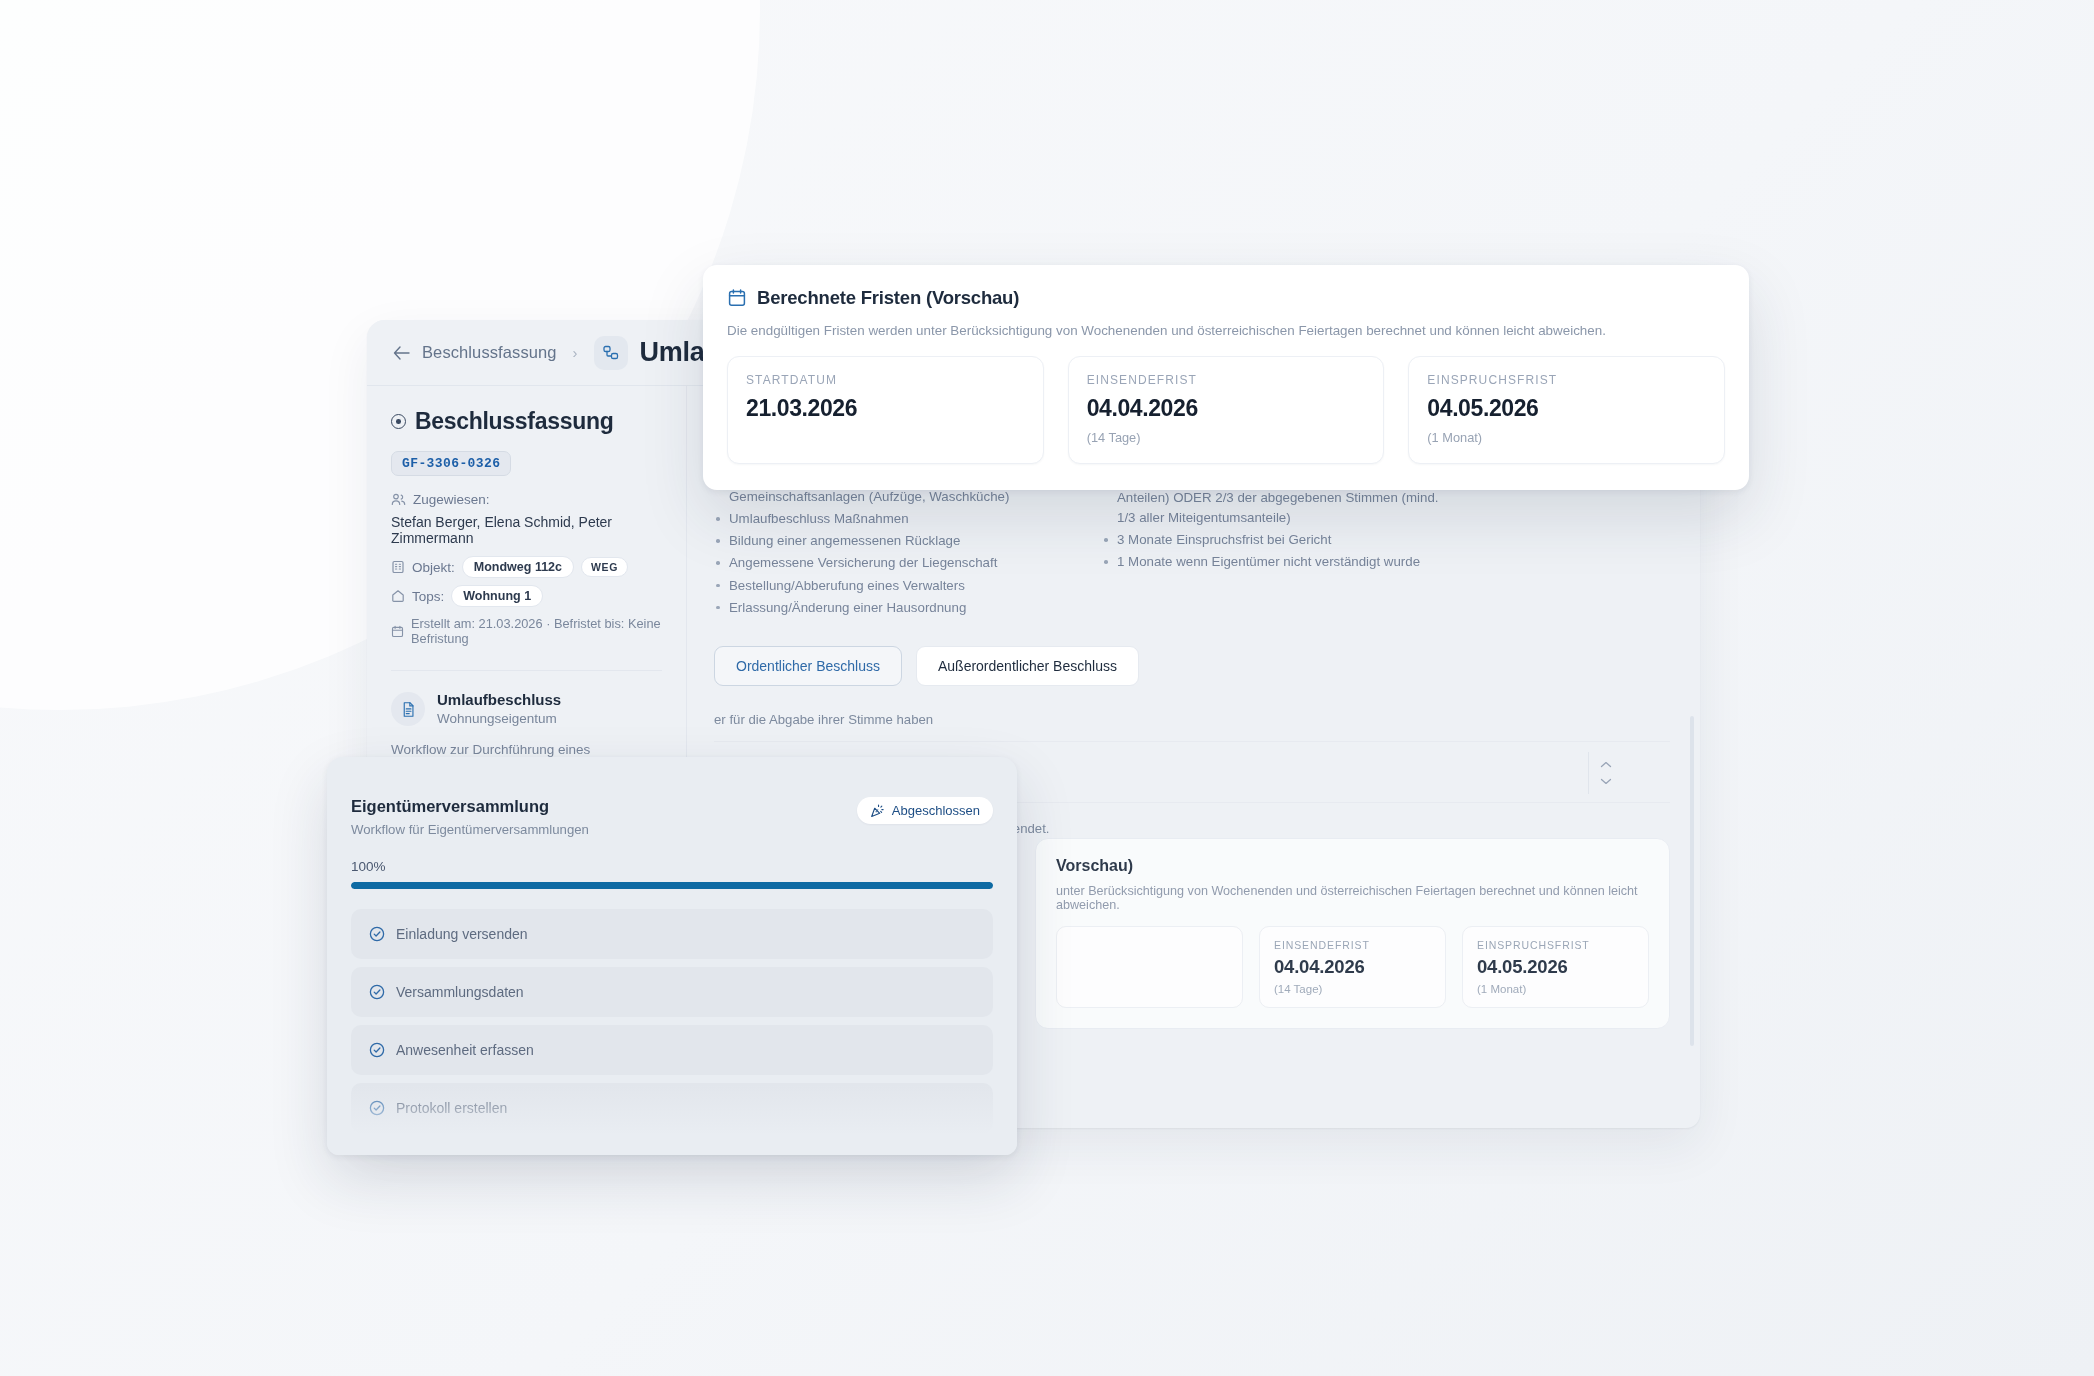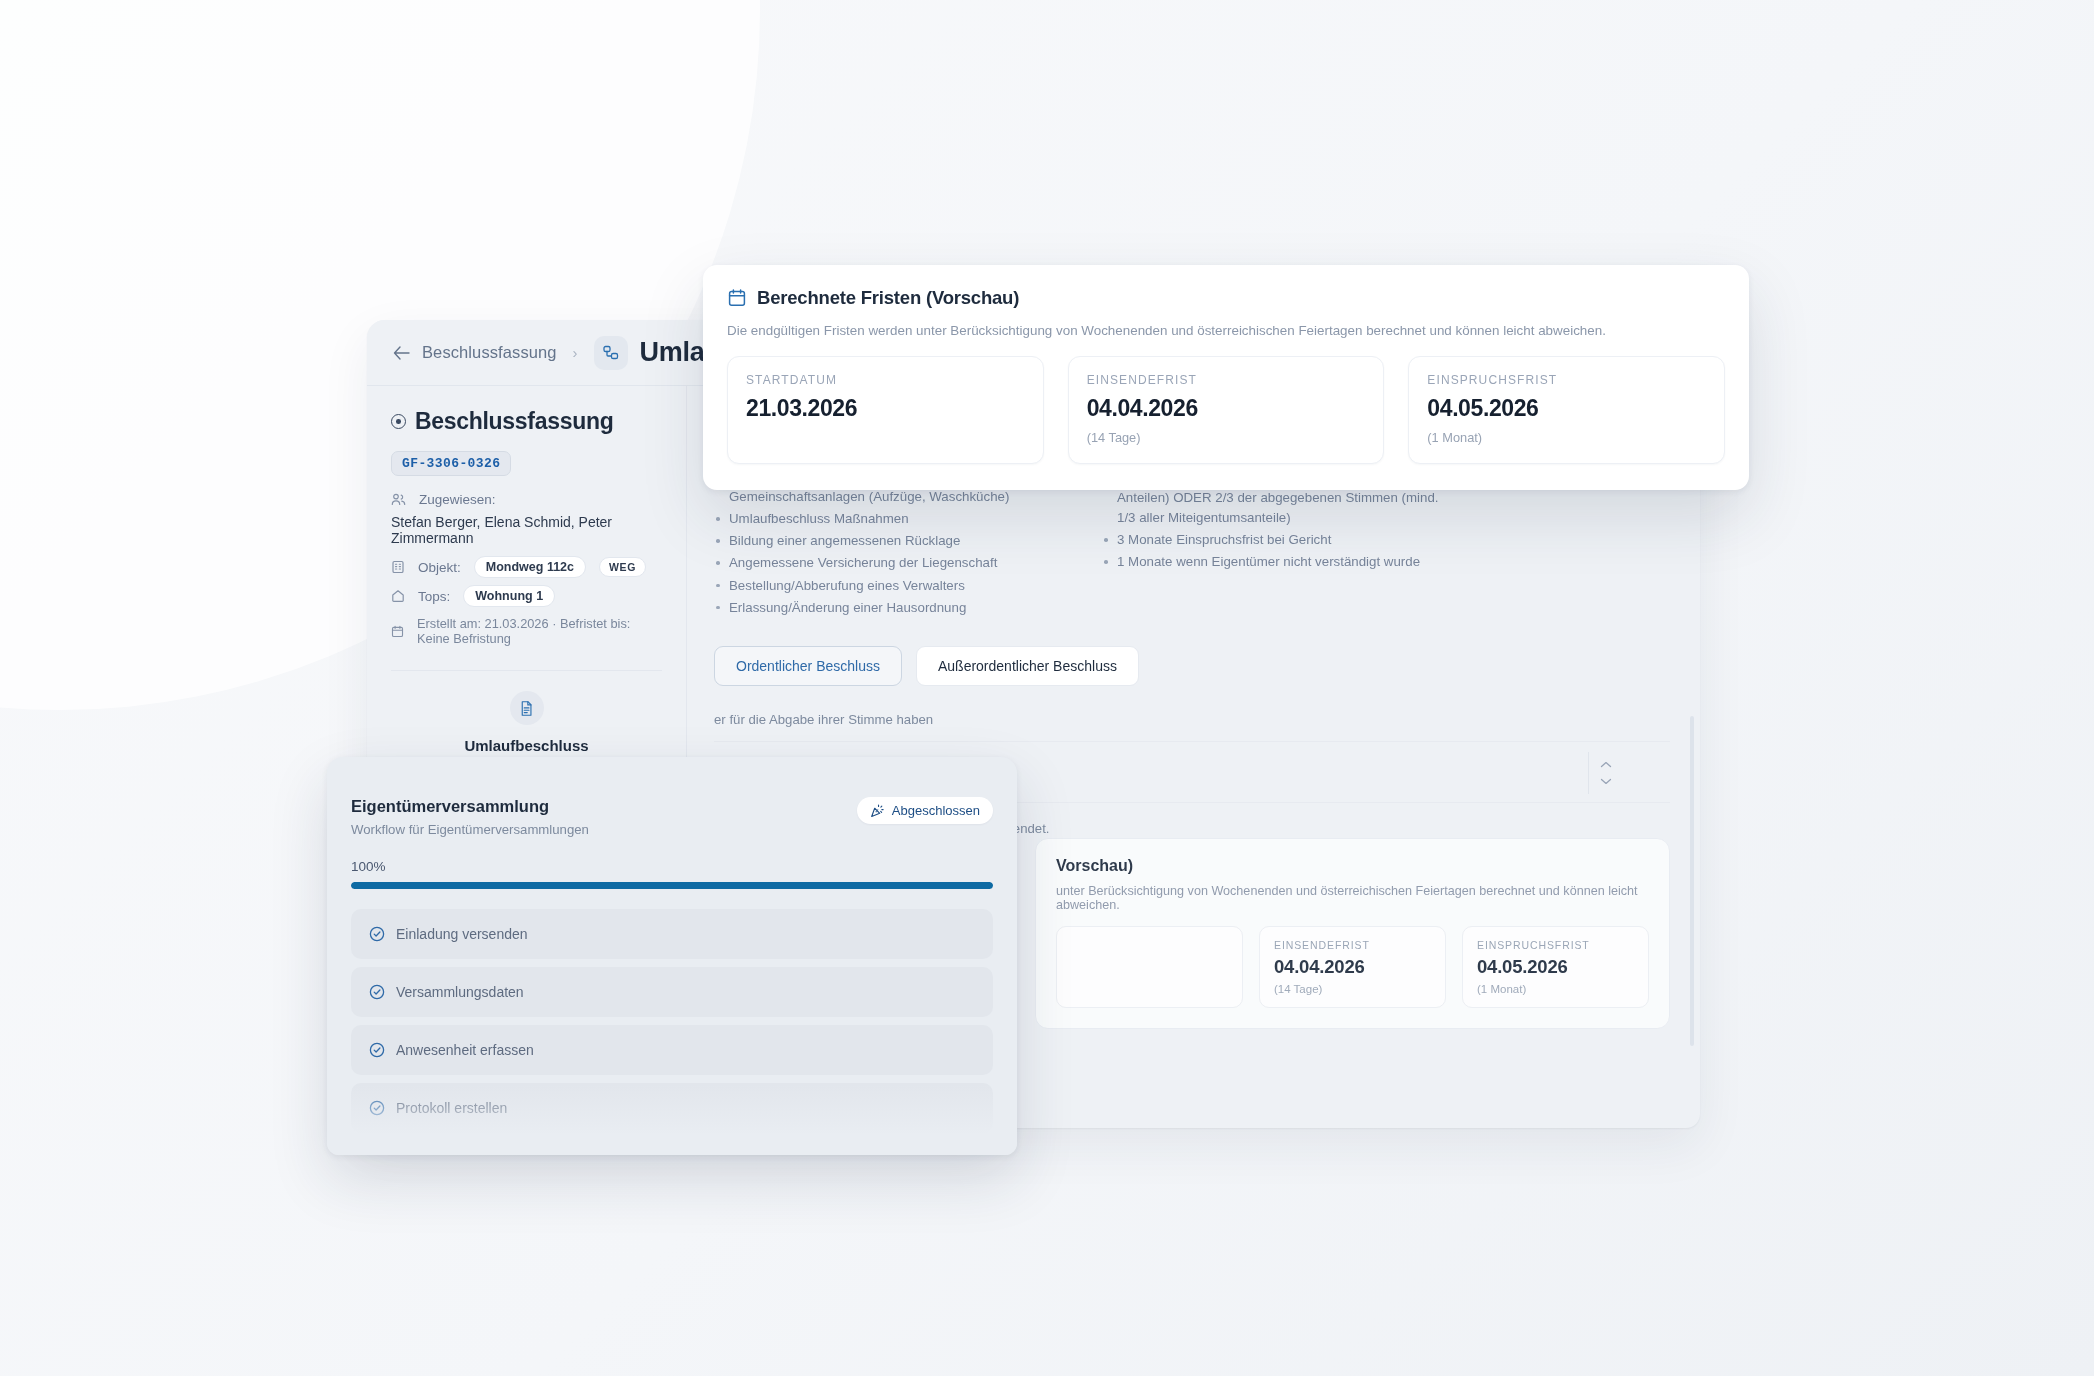--- a/index.html
+++ b/index.html
@@ -56,32 +56,32 @@
   }
   .sec-title{ display:flex; align-items:center; gap:9px; margin-bottom:16px; }
   .sec-title .t{ font-size:23px; font-weight:700; color:#1e2b3d; letter-spacing:-.3px;}
   .ringdot{ width:15px;height:15px;border:1.6px solid #3a4a61;border-radius:50%;position:relative;flex:0 0 auto;}
   .ringdot:after{ content:"";position:absolute;left:4.2px;top:4.2px;width:4.6px;height:4.6px;background:#3a4a61;border-radius:50%;}
   #gf-badge{
     display:inline-block; background:#e4e8ef; border:1px solid #d5dbe4;
     border-radius:7px; padding:4px 10px; font-family:"Liberation Mono", monospace;
     font-size:13px; font-weight:700; color:#1d5fa8; letter-spacing:.4px; margin-bottom:16px;
   }
-  .meta-row{ display:flex; align-items:center; gap:13px; margin-bottom:7px; font-size:13.5px; color:#6b7890;}
+  .meta-row{ display:flex; align-items:center; gap:7px; margin-bottom:7px; font-size:13.5px; color:#6b7890;}
   .meta-names{ font-size:14px; color:#2d3a4e; margin:2px 0 10px 0;}
   .chip{
     background:#ffffff;border:1px solid #e2e7ee;border-radius:13px;
     padding:3px 11px;font-size:12.5px;font-weight:700;color:#2d3a4e;
   }
   .chip.sm{ font-size:10.5px; letter-spacing:.6px; padding:3px 9px;}
   .meta-dates{ font-size:12.8px; color:#7a879c; margin-top:9px; }
 
   
   #wf-block{ margin-top:24px; border-top:1px solid #e3e7ee; padding-top:20px;}
-  .wf-head{ display:flex; align-items:center; gap:12px;flex-direction:column;}
+  .wf-head{ display:flex; align-items:center; gap:12px;}
   .wf-avatar{ width:34px;height:34px;border-radius:50%;background:#e4e8ef;display:flex;align-items:center;justify-content:center;flex:0 0 auto;}
   .wf-name{ font-size:15px;font-weight:700;color:#1e2b3d;}
   .wf-sub{ font-size:13.5px;color:#78859a;margin-top:1px;}
   .wf-desc{ font-size:13.5px;color:#78859a;line-height:1.5;margin-top:13px;max-width:260px;}
 
   
   #right-col{ position:absolute; left:321px; top:0; right:0; height:100%; padding:16px 30px 0 26px;}
   .cols2{ display:flex; gap:48px; }
   .col{ width:340px;}
   .lead{ font-size:13px;color:#7f8c9f;margin-bottom:6px;}

